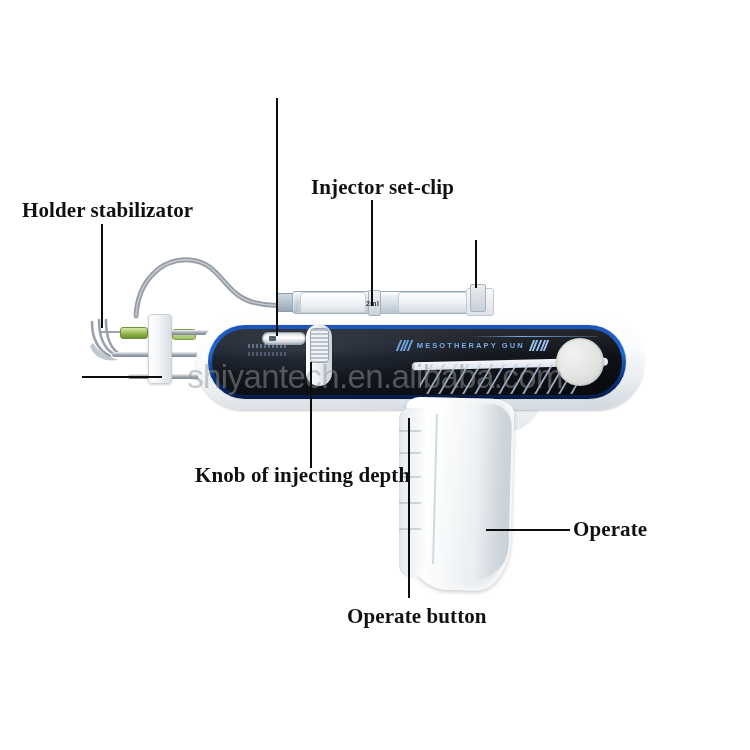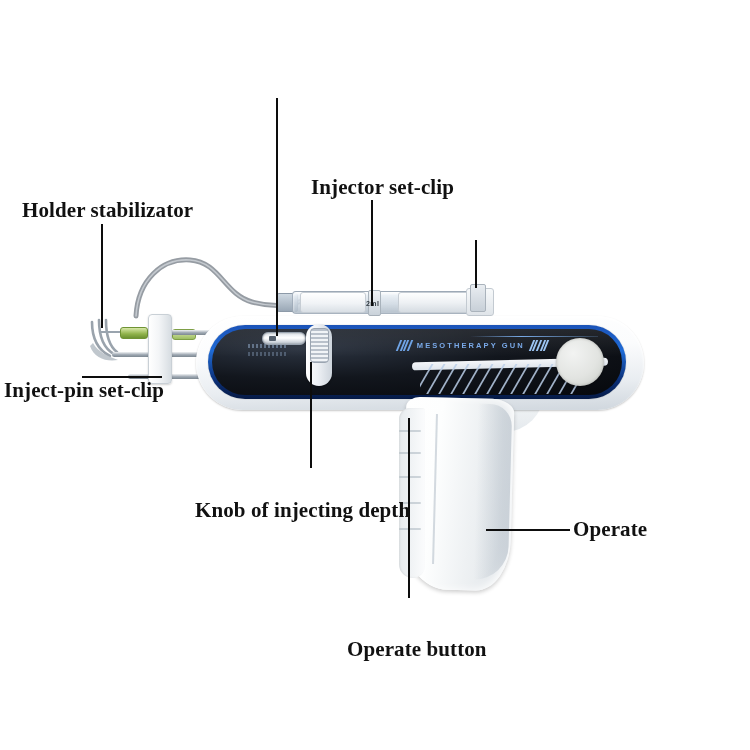--- a/index.html
+++ b/index.html
@@ -528,37 +528,37 @@
     <div class="grip-ridges">
       <i style="top:0px"></i>
         <i style="top:22px"></i>
         <i style="top:46px"></i>
       <i style="top:72px"></i>
         <i style="top:98px"></i>
     </div>
     <div class="grip-seam"></div>
   </div>
 
+  <div class="watermark">shiyantech.en.alibaba.com</div>
 
   <div class="leader v" style="left:276px; top:98px; height:238px;"></div>
   <div class="leader v" style="left:371px; top:200px; height:106px;"></div>
   <div class="leader v" style="left:475px; top:240px; height:48px;"></div>
   <div class="leader v" style="left:101px; top:224px; height:104px;"></div>
   <div class="leader h" style="left:82px; top:376px; width:80px;"></div>
   <div class="leader v" style="left:310px; top:362px; height:106px;"></div>
   <div class="leader h" style="left:486px; top:529px; width:84px;"></div>
   <div class="leader v" style="left:408px; top:418px; height:180px;"></div>
 
 
   <div class="label" style="left:311px; top:175px;">Injector set-clip</div>
 
 
   <div class="label" style="left:22px; top:198px;">Holder stabilizator</div>
 
-  <div class="label" style="left:4px; top:378px;">Inject-pin set-clip</div>
-
-  <div class="label" style="left:195px; top:498px;text-align:center;">Knob of injecting depth</div>
+
+  <div class="label" style="left:195px; top:463px;text-align:center;">Knob of injecting depth</div>
 
   <div class="label" style="left:573px; top:517px;">Operate</div>
 
-  <div class="label" style="left:347px; top:637px;font-family:Liberation Serif, serif;">Operate button</div>
+  <div class="label" style="left:347px; top:604px;font-family:Liberation Serif, serif;">Operate button</div>
 
 </div>
 
 </body></html>

